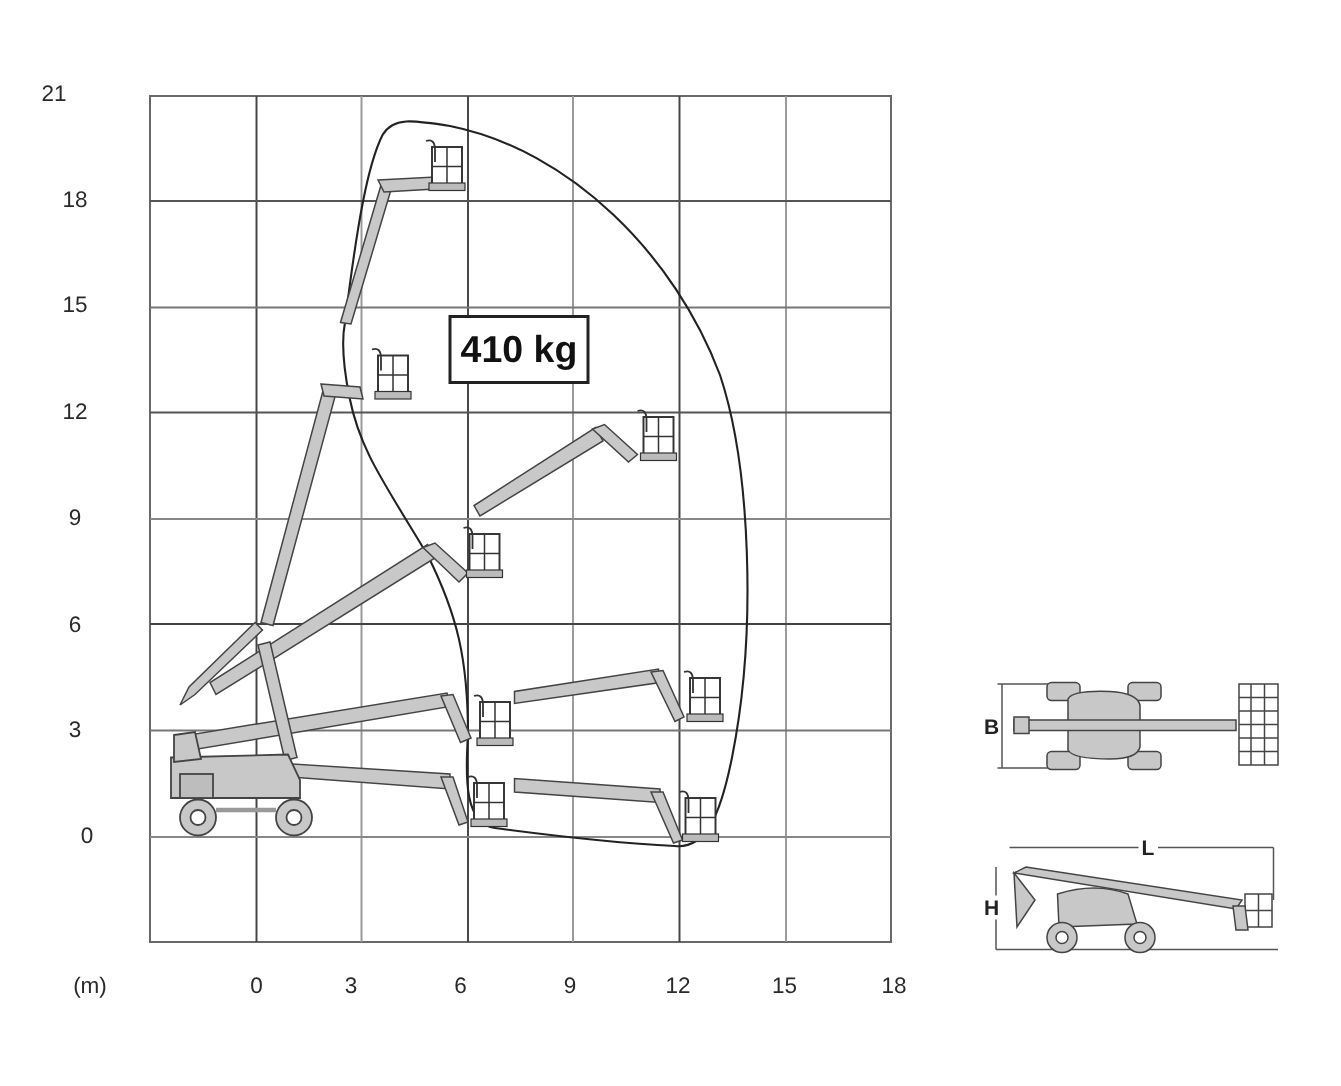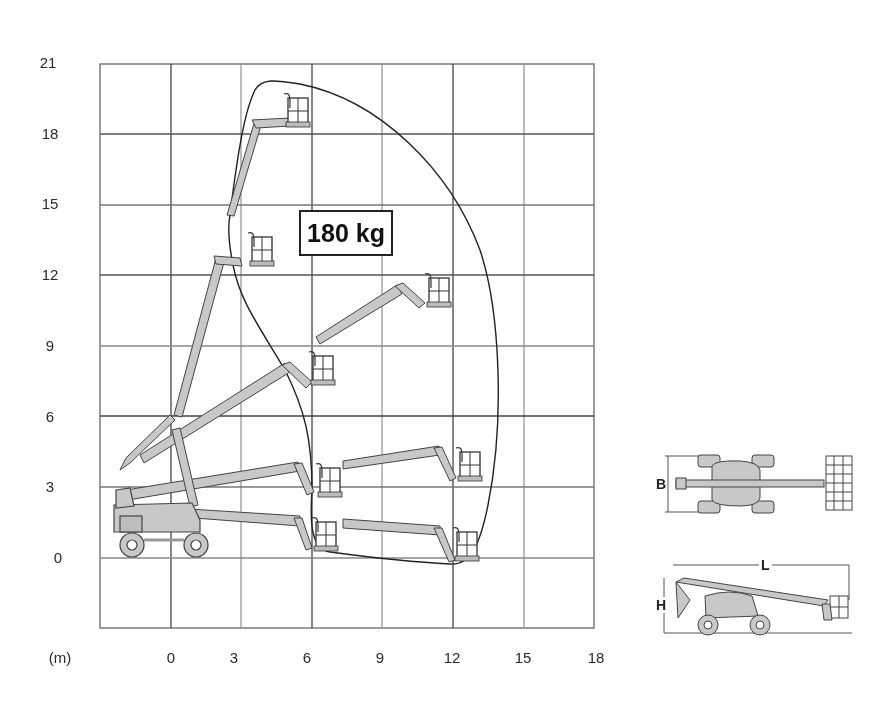--- a/index.html
+++ b/index.html
@@ -8,21 +8,21 @@
   .ylabel { width:40px; text-align:center; }
   .xlabel { width:40px; text-align:center; }
   #chart-svg { position:absolute; left:0; top:0; }
   .load-box { position:absolute; left:299px; top:210px; width:94px; height:46px; border:2px solid #222; background:#fff; box-sizing:border-box; display:flex; align-items:center; justify-content:center; font-weight:bold; font-size:25px; color:#111; font-family:"Liberation Sans", sans-serif; }
   .dim-letter { position:absolute; font-weight:bold; font-size:14px; color:#222; font-family:"Liberation Sans", sans-serif; }
 </style>
 </head>
 <body>
 
 <div>
-  <div class="ylabel" style="left:28px; top:54px;text-align:center;">21</div>
+  <div class="ylabel" style="left:16px; top:54px;text-align:center;">21</div>
   <div class="ylabel" style="left:30px; top:125px;">18</div>
   <div class="ylabel" style="left:30px; top:195px;">15</div>
   <div class="ylabel" style="left:30px; top:266px;">12</div>
   <div class="ylabel" style="left:30px; top:337px;">9</div>
   <div class="ylabel" style="left:30px; top:408px;">6</div>
   <div class="ylabel" style="left:30px; top:478px;">3</div>
   <div class="ylabel" style="left:38px; top:549px;">0</div>
 </div>
 
 <div>
@@ -154,17 +154,17 @@
       <circle cx="708" cy="625" r="4" fill="#fff"></circle>
     <circle cx="760" cy="625" r="10" fill="#c8c8c8"></circle>
       <circle cx="760" cy="625" r="4" fill="#fff"></circle>
     <rect x="830" y="596" width="18" height="22" fill="#fff"></rect>
     <line x1="839" y1="596" x2="839" y2="618"></line>
       <line x1="830" y1="607" x2="848" y2="607"></line>
     <polygon points="822,604 830,604 832,620 824,620" fill="#c8c8c8"></polygon>
   </g>
 </svg>
 
-<div class="load-box">180 kg</div>
+<div class="load-box">410 kg</div>
 
 <div class="dim-letter" style="left:656px; top:476px;">B</div>
 <div class="dim-letter" style="left:759px; top:557px; background:#fff; padding:0 2px;">L</div>
 <div class="dim-letter" style="left:656px; top:597px; background:#fff;">H</div>
 
 </body></html>

